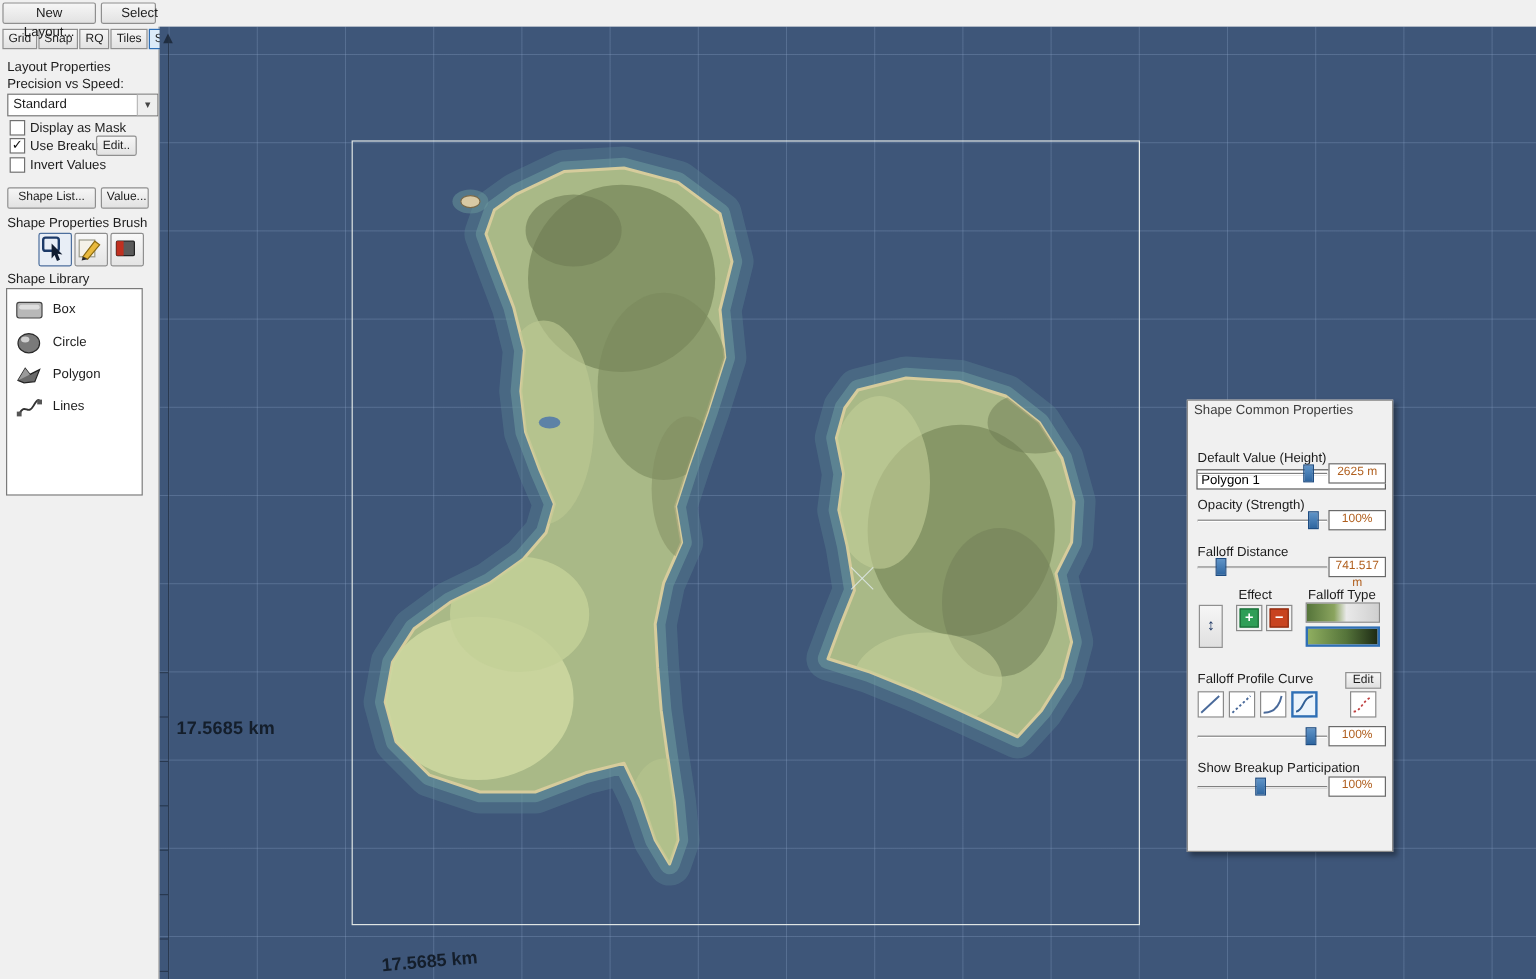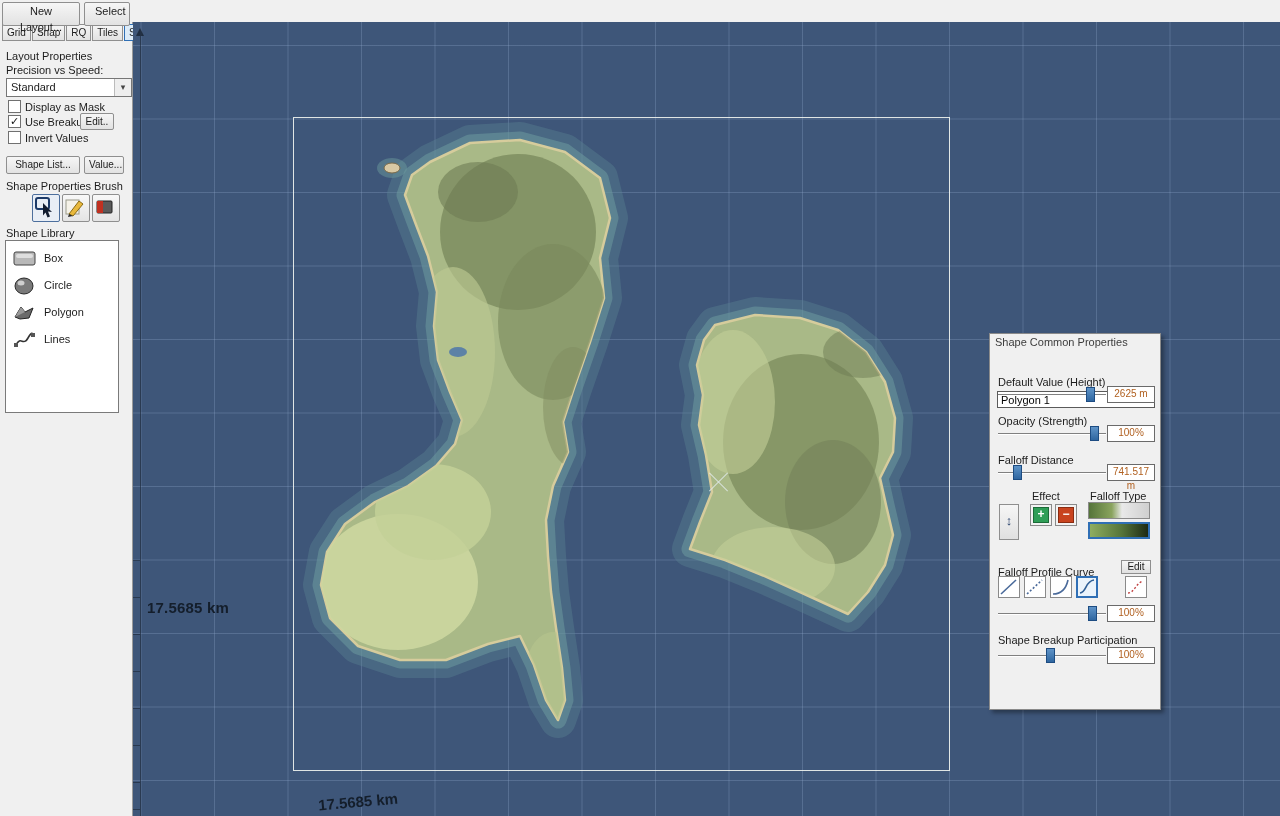--- a/index.html
+++ b/index.html
@@ -1,22 +1,22 @@
 <!DOCTYPE html>
 <html><head>
 <meta charset="utf-8">
 <style>
   html,body{margin:0;padding:0;width:1280px;height:816px;overflow:hidden;}
   body{font-family:"Liberation Sans",sans-serif;font-size:11px;background:#f0f0f0;color:#1c1c1c;}
   .app{position:relative;width:1280px;height:816px;background:#f0f0f0;}
 
   
   .topbar{position:absolute;left:0;top:0;width:1280px;height:22px;background:#f0f0f0;z-index:5;}
-  .win-btn{position:absolute;top:2px;height:24px;line-height:16px;background:linear-gradient(#f6f6f6,#e2e2e2);
-           border:1px solid #8f8f8f;border-radius:2px;text-align:center;padding:0 10px;cursor:default;box-sizing:border-box;}
+  .win-btn{position:absolute;top:2px;height:18px;line-height:16px;background:linear-gradient(#f6f6f6,#e2e2e2);
+           border:1px solid #8f8f8f;border-radius:2px;text-align:center;padding:0 16px;cursor:default;box-sizing:border-box;}
   .tabstrip{position:absolute;left:135px;top:1px;height:21px;display:flex;align-items:flex-end;}
   .tab{height:19px;line-height:18px;padding:0 8px;background:#e7e7e7;border:1px solid #b4b4b4;border-bottom:none;
        margin-right:1px;color:#222;}
   .tab.active{background:#ffffff;height:21px;line-height:20px;border-color:#8f8f8f;font-weight:400;}
 
   
   .sidebar{position:absolute;left:0;top:22px;width:132px;height:794px;background:#f0f0f0;border-right:1px solid #9a9a9a;}
   .viewbtns{position:absolute;left:2px;top:2px;height:18px;display:flex;}
   .vbtn{height:17px;line-height:15px;padding:0 4px;background:linear-gradient(#f6f6f6,#e2e2e2);
         border:1px solid #8f8f8f;margin-right:1px;font-size:10px;box-sizing:border-box;}
@@ -296,21 +296,21 @@
     <div class="tallbtn">↕</div>
     <div class="effbtn" style="left:40px;">
       <span class="chip plus">+</span>
     </div>
     <div class="effbtn" style="left:65px;">
       <span class="chip minus">−</span>
     </div>
     <div class="ftbtn one"></div>
     <div class="ftbtn two"></div>
 
-    <div class="plbl" style="left:8px;top:232px;">Falloff Profile Curve</div>
+    <div class="plbl" style="left:8px;top:226px;">Falloff Profile Curve</div>
     <div class="editbtn">Edit</div>
 
     <div class="cbtn" style="left:8px;">
       <svg width="20" height="20">
         <path d="M2,17 L17,3" stroke="#4a6a9a" stroke-width="1.6" fill="none"></path>
       </svg>
     </div>
     <div class="cbtn" style="left:34px;">
       <svg width="20" height="20">
         <path d="M2,17 L17,3" stroke="#4a6a9a" stroke-width="1.6" stroke-dasharray="2,2" fill="none"></path>
@@ -331,21 +331,21 @@
         <path d="M2,16 C8,16 10,6 17,4" stroke="#c04040" stroke-width="1.4" stroke-dasharray="2,2" fill="none"></path>
       </svg>
     </div>
 
     <div class="slider" style="left:8px;top:272px;">
       <div class="groove"></div>
         <div class="thumb" style="left:90px;"></div>
     </div>
     <div class="valbox" style="left:117px;top:271px;">100%</div>
 
-    <div class="plbl" style="left:8px;top:300px;">Shape Breakup Participation</div>
+    <div class="plbl" style="left:8px;top:300px;">Show Breakup Participation</div>
     <div class="slider" style="left:8px;top:314px;">
       <div class="groove"></div>
         <div class="thumb" style="left:48px;"></div>
     </div>
     <div class="valbox" style="left:117px;top:313px;">100%</div>
   </div>
 
 </div>
 
 </body></html>

